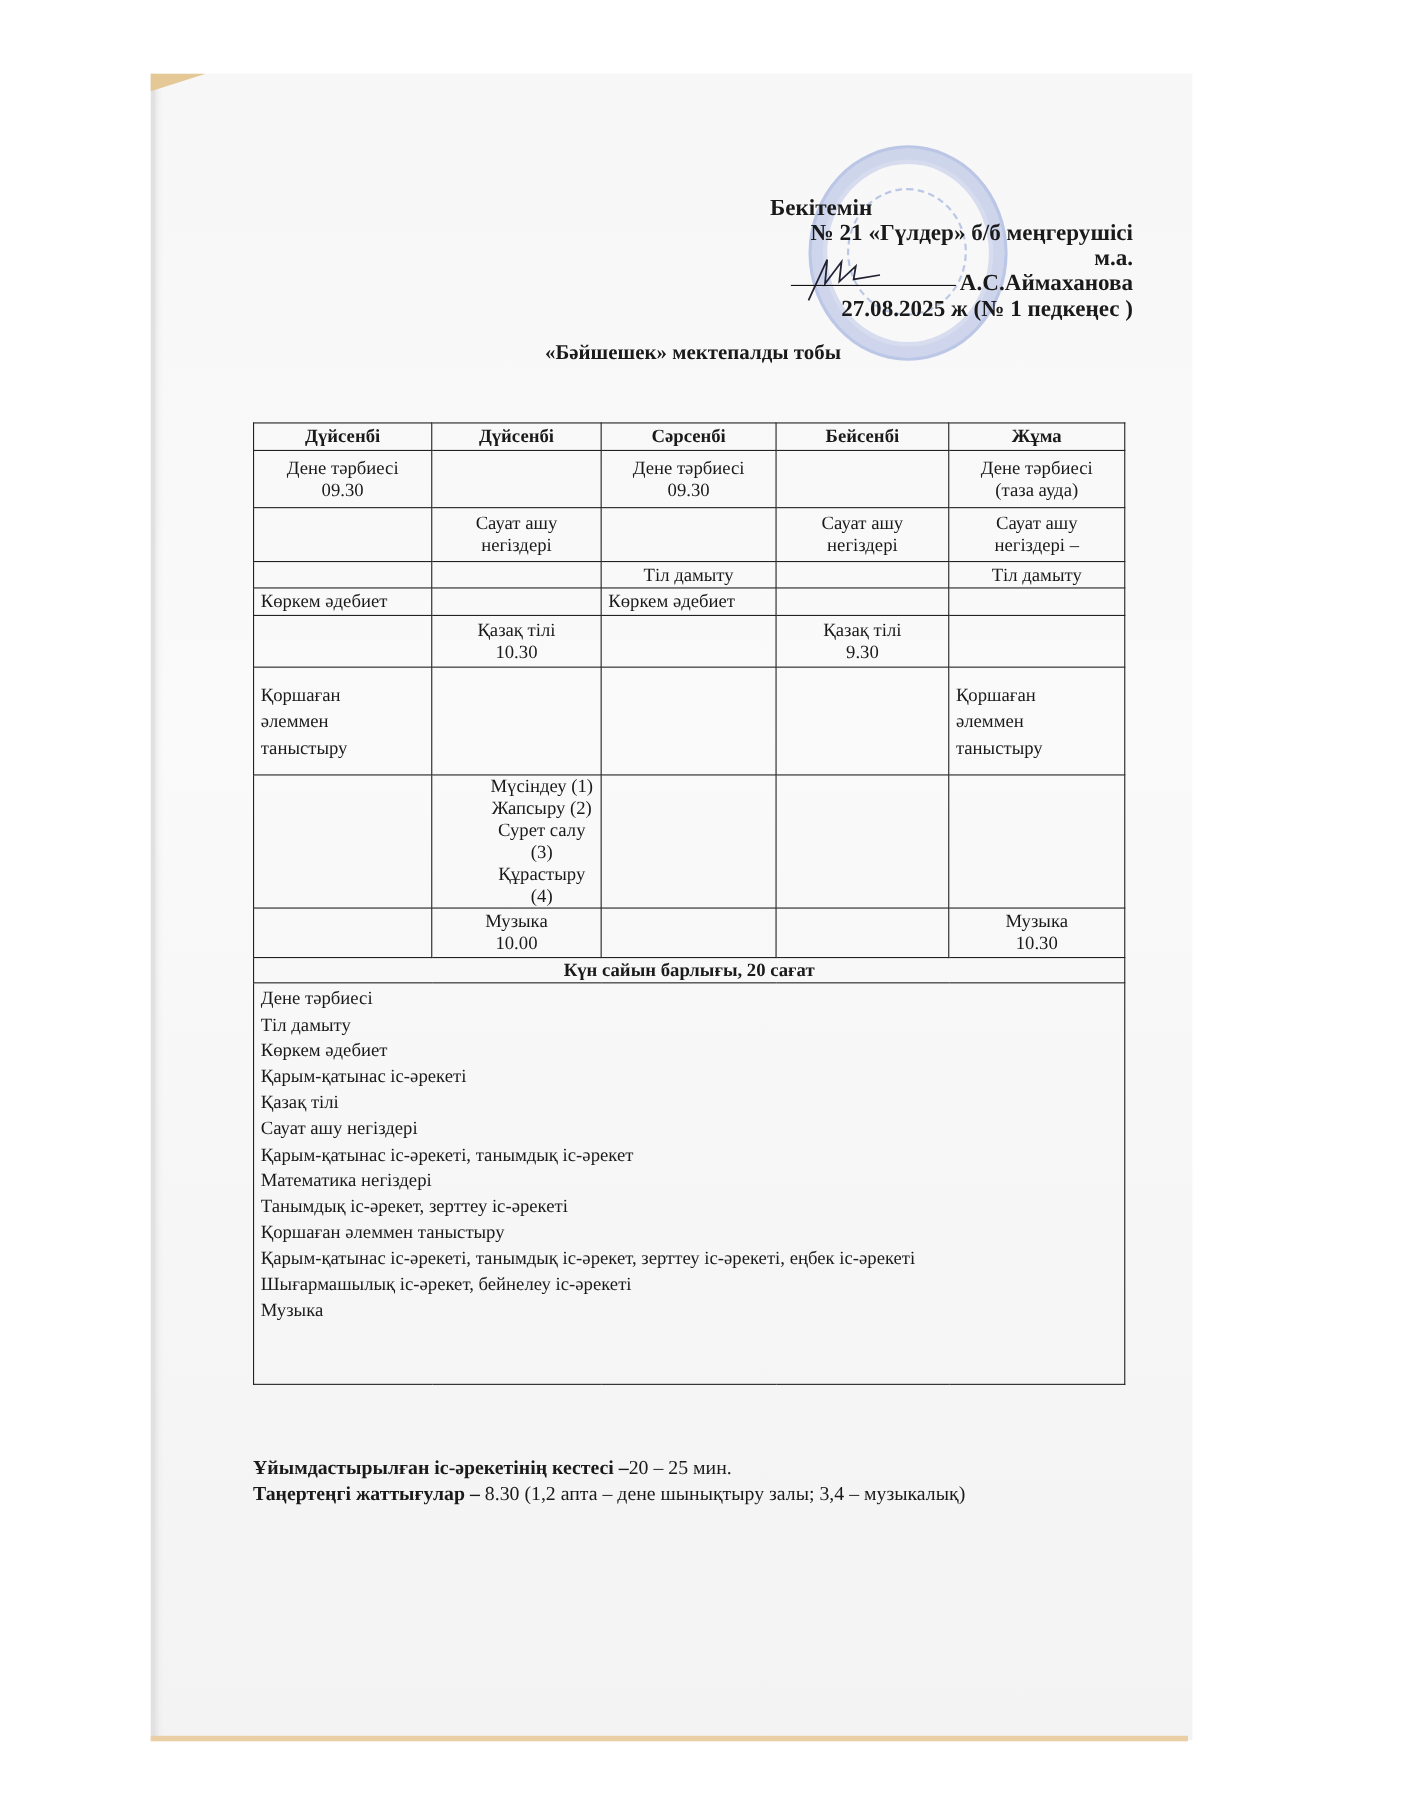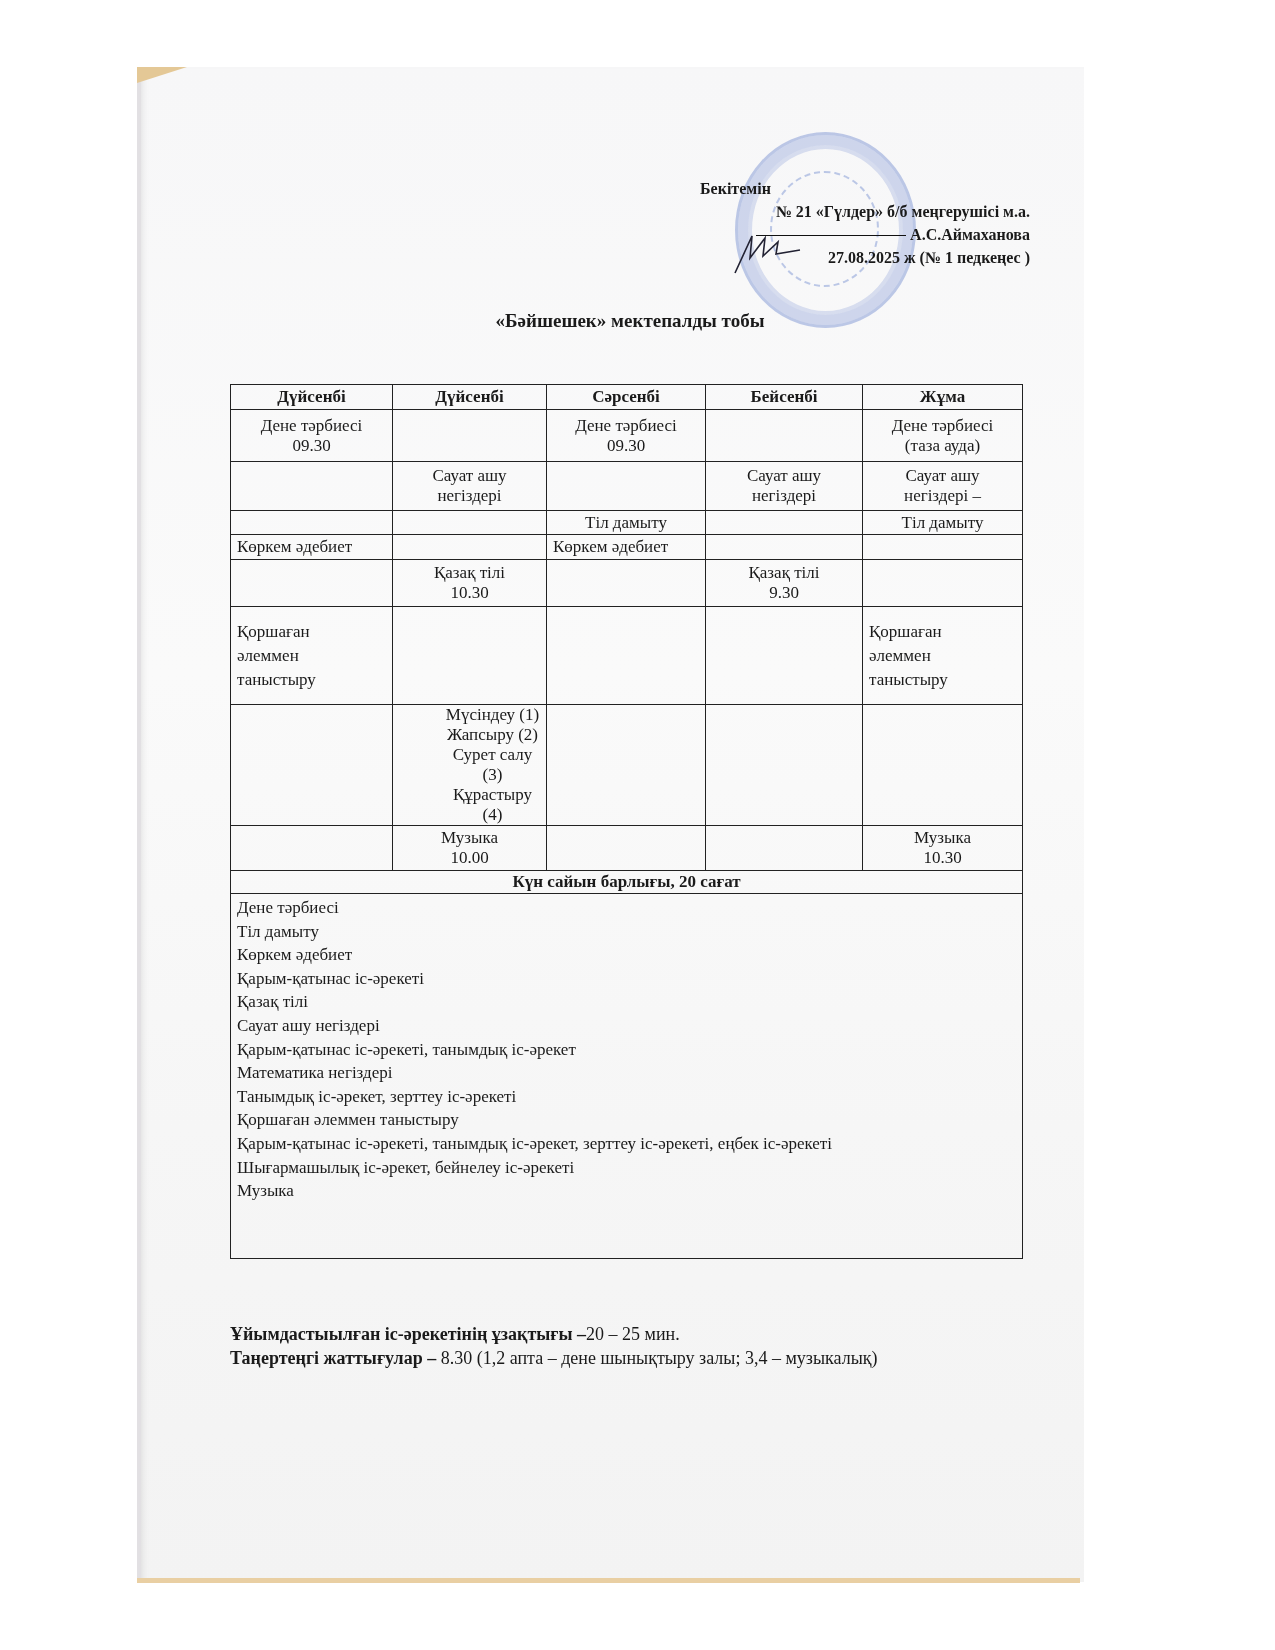--- a/index.html
+++ b/index.html
@@ -16,21 +16,21 @@
   .corner-tl {
     position: absolute; left: 137px; top: 67px; width: 0; height: 0;
     border-top: 16px solid #e4c896; border-right: 50px solid transparent;
   }
   .edge-bottom {
     position: absolute; left: 137px; top: 1578px; width: 943px; height: 5px;
     background: #e9cfa3;
   }
   .approve {
     position: absolute; left: 700px; top: 177px; width: 330px;
-    font-weight: bold; font-size: 16px; line-height: 23px; text-align: right;
+    font-weight: bold; font-size: 21px; line-height: 23px; text-align: right;
   }
   .approve .sig-line { display: inline-block; width: 150px; border-bottom: 1.5px solid #111; margin-right: 4px; vertical-align: 4px; }
   .stamp {
     position: absolute; left: 735px; top: 132px; width: 175px; height: 190px;
     border-radius: 50%; border: 3px solid rgba(90,120,200,0.45);
     box-shadow: inset 0 0 0 10px rgba(120,150,220,0.12), inset 0 0 0 14px rgba(90,120,200,0.25);
     opacity: 0.85;
   }
   .stamp-inner {
     position: absolute; left: 32px; top: 36px; width: 105px; height: 112px; border-radius: 50%;
@@ -197,15 +197,15 @@
           <div>Қоршаған әлеммен таныстыру</div>
           <div>Қарым-қатынас іс-әрекеті, танымдық іс-әрекет, зерттеу іс-әрекеті, еңбек іс-әрекеті</div>
           <div>Шығармашылық іс-әрекет, бейнелеу іс-әрекеті</div>
           <div>Музыка</div>
         </td>
     </tr>
   </tbody>
 </table>
 
 <div class="footer">
-  <div><b>Ұйымдастыылған іс-әрекетінің ұзақтығы –</b><span>20 – 25 мин.</span></div>
+  <div><b>Ұйымдастырылған іс-әрекетінің кестесі –</b><span>20 – 25 мин.</span></div>
   <div><b>Таңертеңгі жаттығулар –</b><span> 8.30 (1,2 апта – дене шынықтыру залы; 3,4 – музыкалық)</span></div>
 </div>
 
 </body></html>

